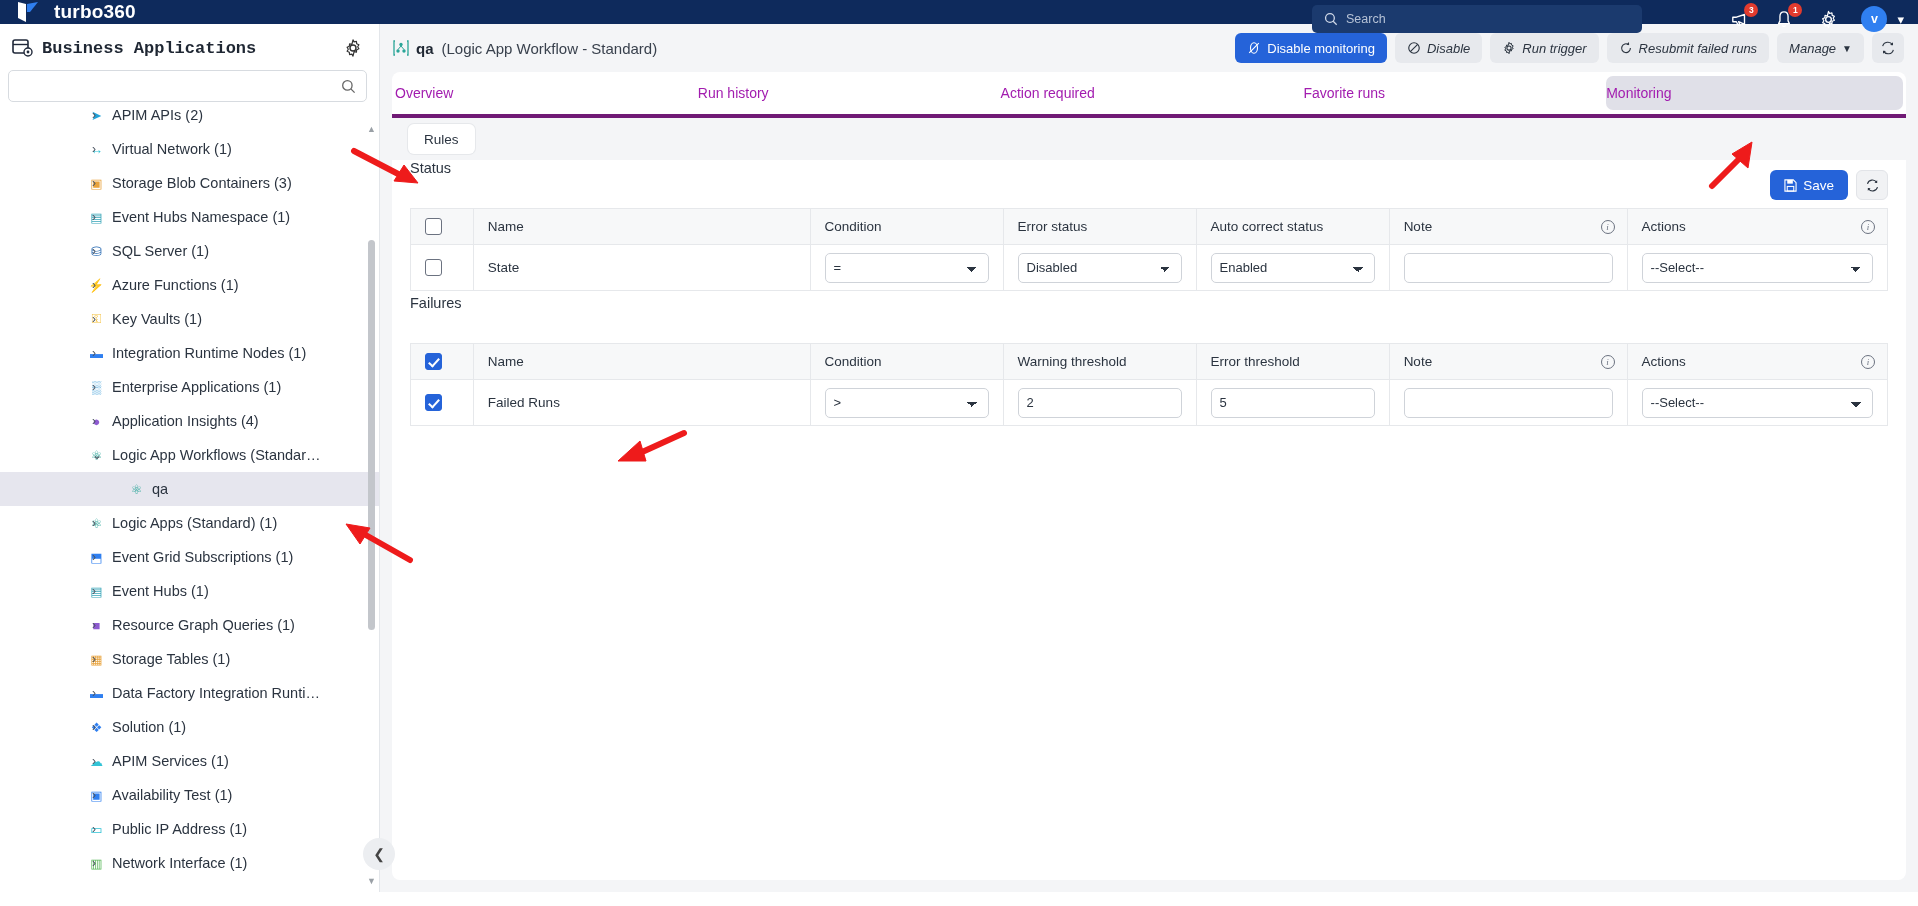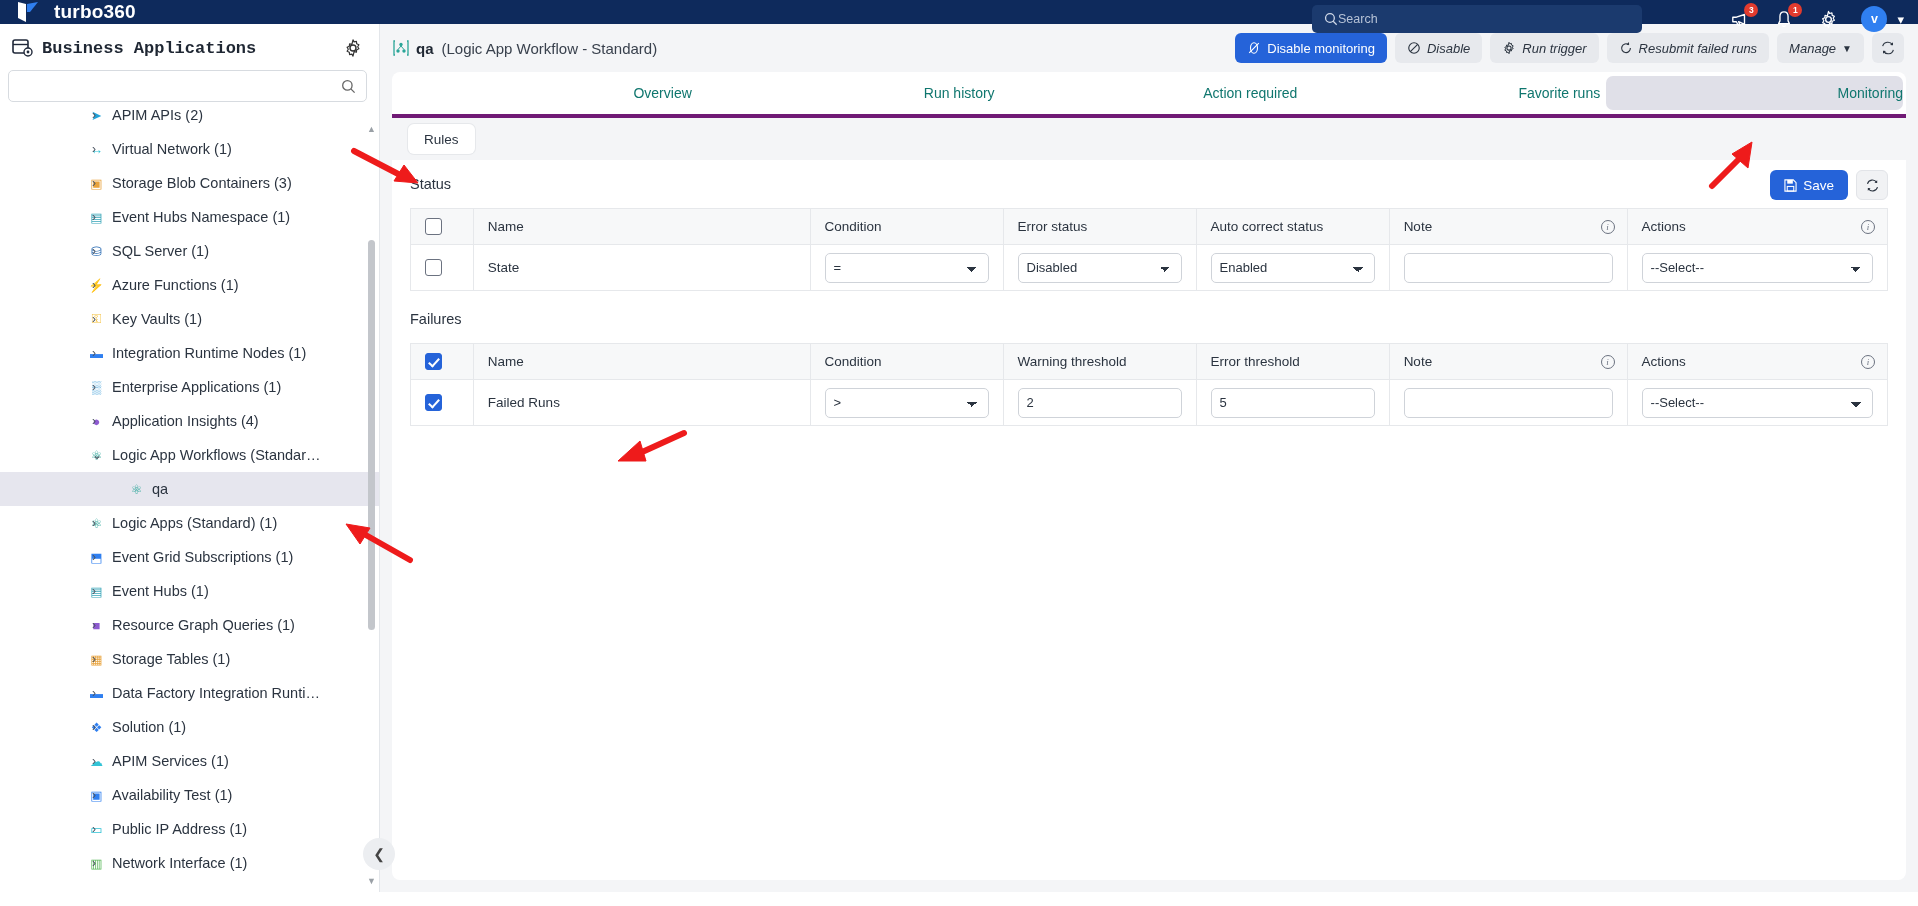--- a/index.html
+++ b/index.html
@@ -13,21 +13,21 @@
   
   .topbar {
     height: 24px; background: #0e2a5c; display: flex; align-items: center;
     position: relative;
   }
   .brand-logo { margin-left: 16px; width: 26px; height: 24px; position: relative; }
   .brand-name { color:#fff; font-size: 19px; font-weight: 700; margin-left: 12px; letter-spacing:.2px; }
   .top-search {
     position: absolute; left: 1312px; top: 5px; width: 330px; height: 28px;
     background: #1b3a6e; border-radius: 5px; display:flex; align-items:center;
-    padding-left: 12px; 
+    padding-left: 12px; gap: 8px;
   }
   .top-search input {
     background: transparent; border: none; outline: none; color: #cfd8e8;
     font-size: 12.5px; font-family: "Liberation Sans", sans-serif; width: 270px;
   }
   .top-search input::placeholder { color: #b6c2d6; }
   .top-icons { position: absolute; right: 14px; top: 0; height: 38px; display:flex; align-items:center; gap: 22px; }
   .ti { position: relative; width: 22px; height: 22px; display:flex; align-items:center; justify-content:center; cursor:pointer;}
   .badge {
     position: absolute; top: -5px; right: -7px; background: #e23b2e; color: #fff;
@@ -103,40 +103,40 @@
   .btn-primary { background: #2563d9; color: #fff; font-weight: 500; }
   .btn-ghost { background: #e7e9ed; color: #2b3440; margin-left: 8px; font-style: italic; }
   .btn-icon-only { width: 32px; padding: 0; justify-content: center; background:#e7e9ed; margin-left: 8px; }
 
   
   .tabs {
     background: #fff; height: 42px; display: flex; align-items: stretch;
     margin: 0 12px; border-radius: 8px 8px 0 0;
   }
   .tab {
-    flex: 1; display: flex; align-items: center; justify-content: flex-end;
-    font-size: 14px; color: #0f766e; cursor: pointer; border-radius: 7px;
+    flex: 1; display: flex; align-items: center; justify-content: flex-start;
+    font-size: 14px; color: #a21caf; cursor: pointer; border-radius: 7px;
     margin: 4px 3px;
   }
   .tab.active { background: #e0e0e8; }
 
   .panel {
     background: #fff; margin: 0 12px 12px 12px; flex: 1; border-radius: 0 0 8px 8px;
     display: flex; flex-direction: column; overflow: hidden;
     border-top: 4px solid #701a75;
   }
   .subtabs { background: #f4f5f7; height: 42px; display:flex; align-items:center; padding-left: 16px; }
   .subtab {
     background: #fff; border-radius: 6px; height: 30px; padding: 0 16px;
     display: flex; align-items: center; font-size: 13.5px; color: #2b3440;
     cursor: pointer; box-shadow: 0 0 0 1px #e6e8eb;
   }
 
   .section { padding: 0 18px; position: relative; }
-  .section-head { display:flex; align-items:center; height: 48px; }
+  .section-head { display:flex; align-items:flex-start; height: 48px; }
   .section-title { font-size: 14.5px; color: #2b3440; font-weight: 500; }
   .sec-actions { position: absolute; right: 18px; top: 10px; display:flex; align-items:center; gap: 8px; }
   .btn-save { background:#2563d9; color:#fff; height:30px; border-radius:6px; padding:0 14px; display:flex; align-items:center; gap:6px; font-size:13.5px; cursor:pointer;}
   .btn-refresh { width: 32px; height: 30px; background:#f1f2f4; border:1px solid #e2e4e8; border-radius:6px; display:flex; align-items:center; justify-content:center; cursor:pointer;}
 
   table.rules { width: 100%; border-collapse: collapse; table-layout: fixed; }
   table.rules th {
     background: #f7f8f9; text-align: left; font-size: 13.5px; color: #2b3440;
     font-weight: 500; height: 36px; padding: 0 14px; border: 1px solid #e6e8eb;
     border-left: none; position: relative;

